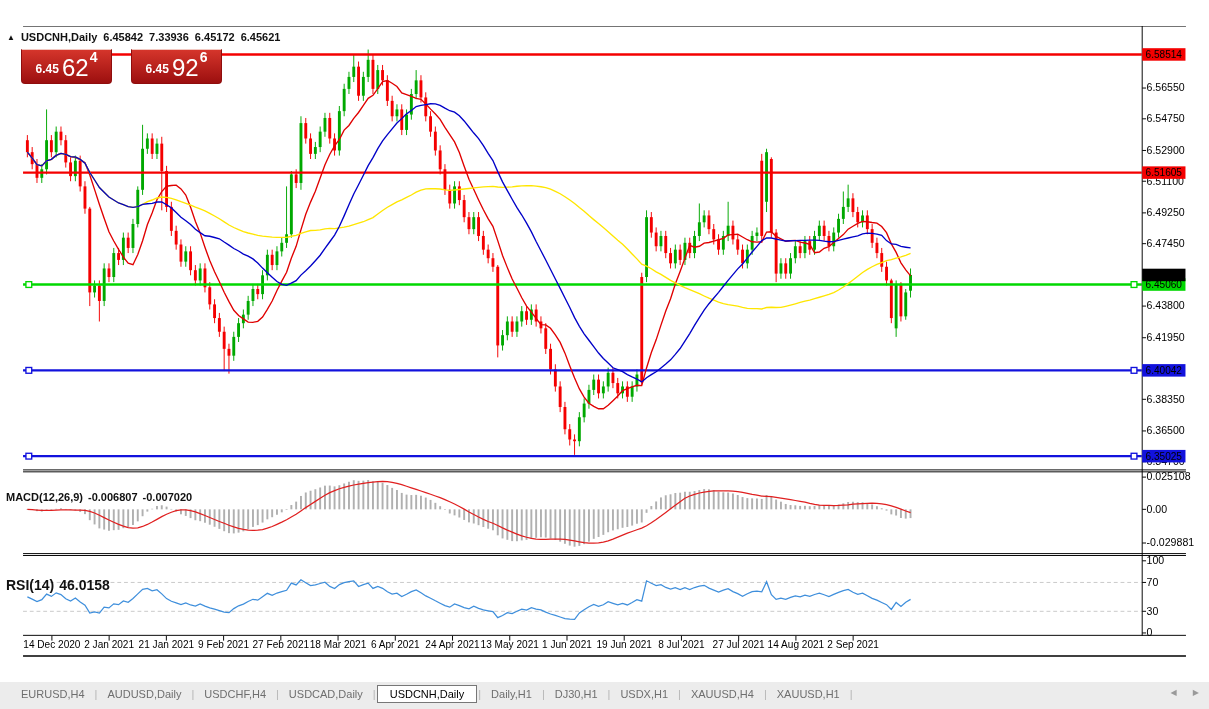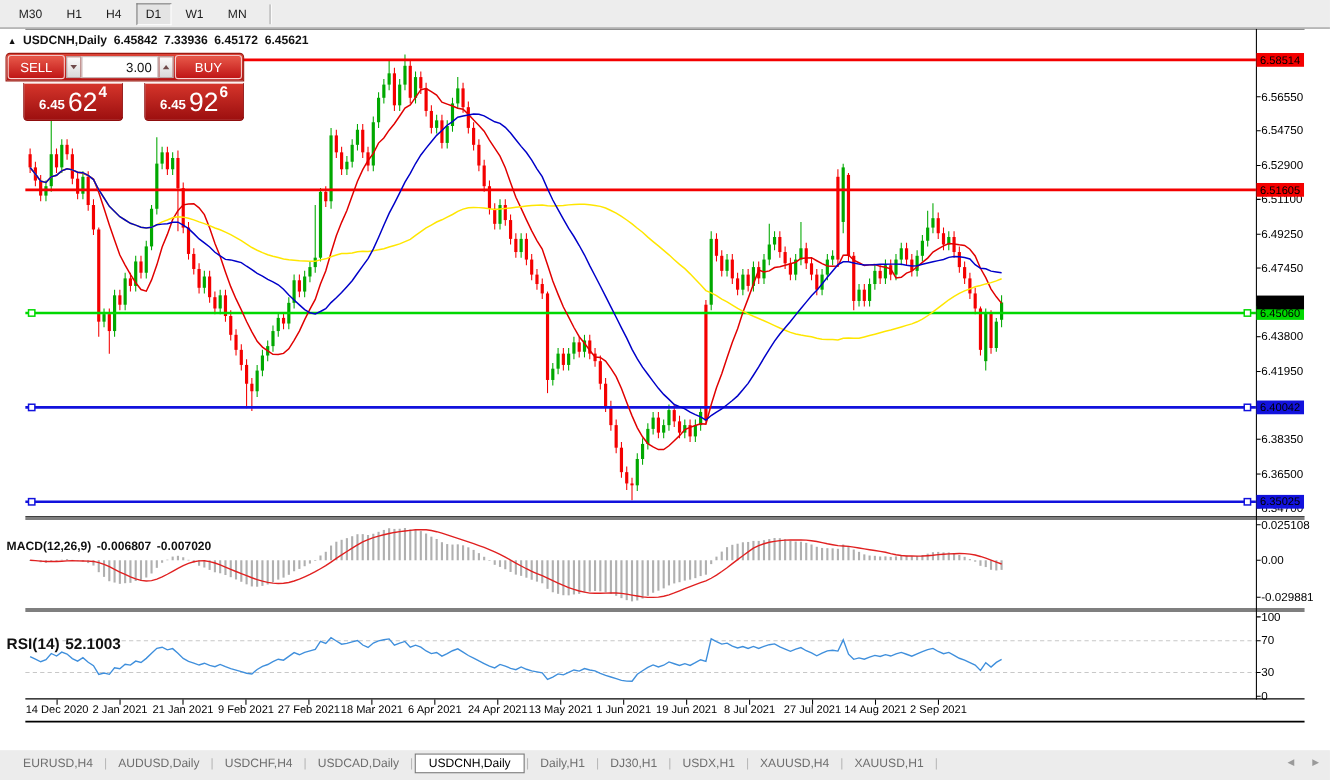--- a/index.html
+++ b/index.html
@@ -57,29 +57,20 @@
   .tab.active{background:#fff;border:1px solid #777;color:#000;padding:2px 12px;}
   .tab-sep{color:#b5b5b5;margin:0 1px;}
   #scroll-arrows{position:absolute;right:10px;top:6px;color:#9a9a9a;font-size:8px;}
   #scroll-arrows span{margin-left:14px;}
 </style>
 </head>
 <body>
 
 <div id="screen">
 
-  <div id="toolbar">
-      <button class="tf">M30</button>
-      <button class="tf">H1</button>
-      <button class="tf">H4</button>
-      <button class="tf active">D1</button>
-      <button class="tf">W1</button>
-      <button class="tf">MN</button>
-      <div class="tb-sep"></div>
-    </div>
 
   <svg id="chart" width="1209" height="656" viewBox="0 26 1209 682">
       <rect x="0" y="26" width="1209" height="656" fill="#ffffff"></rect>
       <g>
         <line x1="4.5" y1="139.394973596714" x2="4.5" y2="162.50896111516056" stroke="#f40000" stroke-width="1"></line>
         <rect x="3" y="144.72897071635578" width="3" height="12.445993279164611" fill="#f40000"></rect>
         <line x1="9.49" y1="151.84096687587862" x2="9.49" y2="174.95495439432517" stroke="#f40000" stroke-width="1"></line>
         <rect x="7.99" y="157.1749639955204" width="3" height="12.445993279163048" fill="#f40000"></rect>
         <line x1="14.48" y1="164.28696015504167" x2="14.48" y2="189.17894671336933" stroke="#f40000" stroke-width="1"></line>
         <rect x="12.98" y="169.62095727468343" width="3" height="14.223992319044157" fill="#f40000"></rect>
@@ -744,31 +735,20 @@
   <div id="chart-header">
     <span class="tri">▲</span>
     <span>USDCNH,Daily</span>
     <span>6.45842</span>
     <span>7.33936</span>
     <span>6.45172</span>
     <span>6.45621</span>
   </div>
 
   <div id="tpanel">
-    <div class="tp-top">
-      <button class="tp-btn sell">SELL</button>
-      <button class="spin">
-          <span class="arr down"></span>
-        </button>
-      <input class="vol" value="3.00" style="">
-      <button class="spin">
-          <span class="arr up"></span>
-        </button>
-      <button class="tp-btn buy">BUY</button>
-    </div>
     <div id="tp-prices">
       <div class="pq">
         <span class="sm">6.45</span>
         <span class="big">62</span>
         <span class="sup">4</span>
       </div>
       <div class="pq">
         <span class="sm">6.45</span>
         <span class="big">92</span>
         <span class="sup">6</span>
@@ -776,21 +756,21 @@
     </div>
   </div>
 
   <div id="macd-label">
     <span>MACD(12,26,9)</span>
     <span>-0.006807</span>
     <span>-0.007020</span>
   </div>
   <div id="rsi-label">
     <span>RSI(14)</span>
-    <span>52.1003</span>
+    <span>46.0158</span>
   </div>
 
   <div id="footer">
     <div id="tabs">
         <span class="tab">EURUSD,H4</span>
         <span class="tab-sep">|</span>
         <span class="tab">AUDUSD,Daily</span>
         <span class="tab-sep">|</span>
         <span class="tab">USDCHF,H4</span>
         <span class="tab-sep">|</span>

